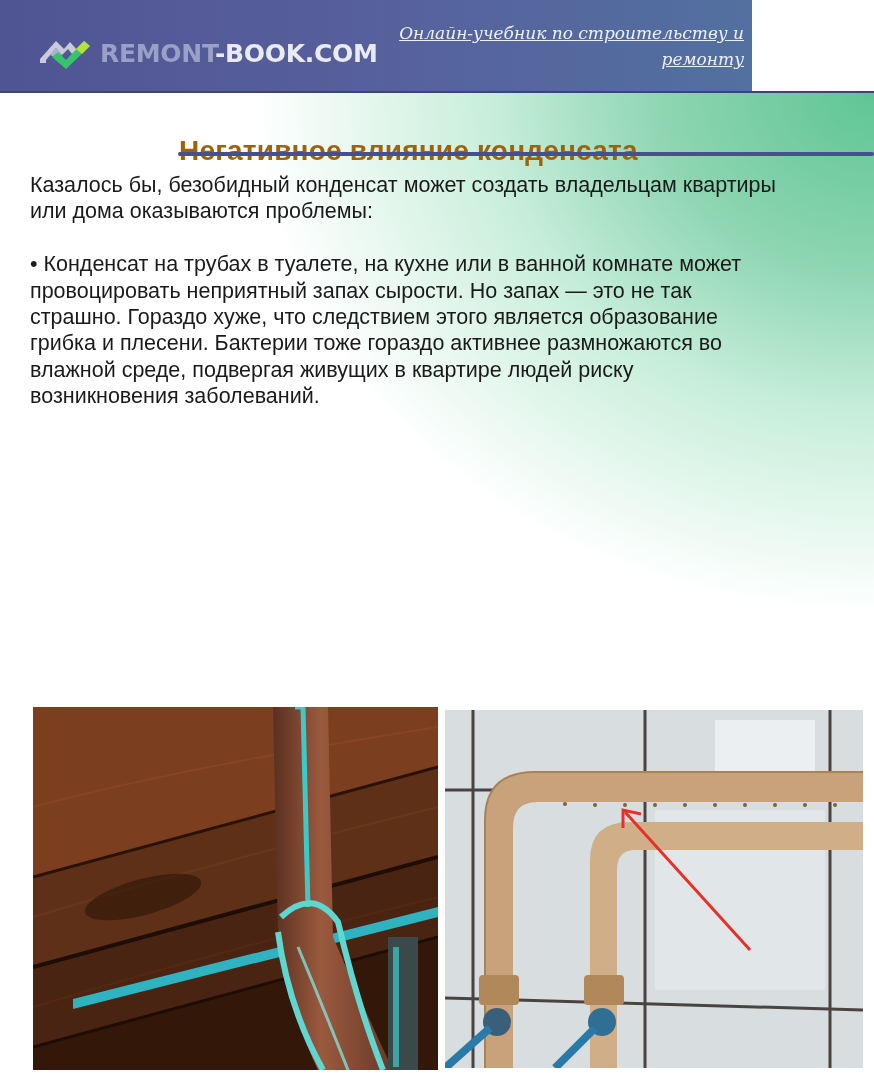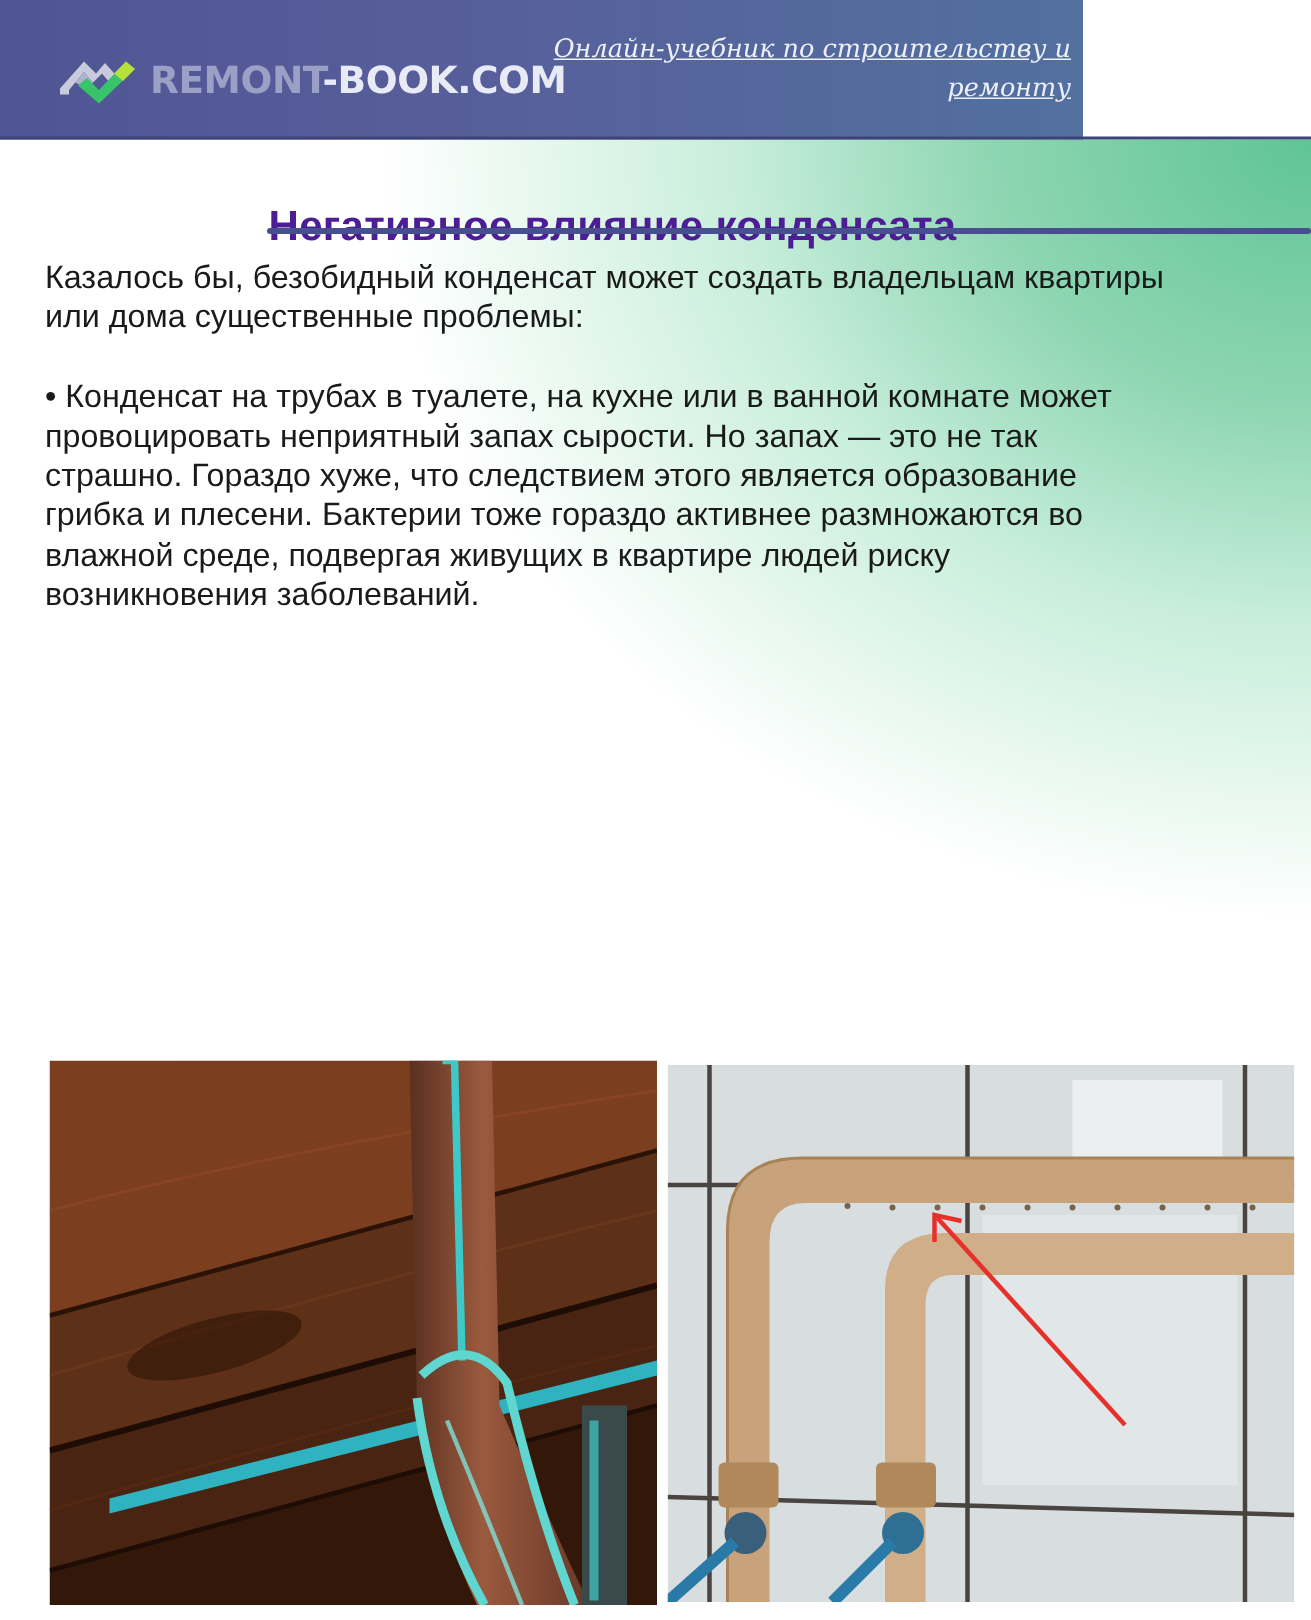--- a/index.html
+++ b/index.html
@@ -10,20 +10,21 @@
   }
   .page-bg {
     position: absolute; left: 0; top: 93px; width: 874px; height: 987px;
     background:
       radial-gradient(ellipse 620px 520px at 874px 0px, #5fc594 0%, #8fd6b3 35%, #c8eedb 62%, rgba(255,255,255,0) 100%),
       #ffffff;
   }
   .header {
     position: absolute; left: 0; top: 0; width: 722px; height: 93px;
     background: linear-gradient(90deg, #4f5593 0%, #575f9b 45%, #5270a0 100%);
+    padding-left: 30px;
   }
   .header-line {
     position: absolute; left: 0; top: 91px; width: 874px; height: 2px;
     background: #3e4478;
   }
   .logo {
     position: absolute; left: 38px; top: 33px; display: flex; align-items: center;
   }
   .logo-icon { width: 58px; height: 40px; display: block; }
   .logo-text {
@@ -33,21 +34,21 @@
   .logo-a { color: #9aa0c6; }
   .logo-b { color: #e8ebf5; }
   .tagline {
     position: absolute; right: 8px; top: 20px; width: 400px; text-align: right;
     font-family: "DejaVu Serif", serif; font-style: italic; font-size: 17px;
     line-height: 26px; color: #eef0f8; text-decoration: underline;
   }
   .title {
     position: absolute; left: 179px; top: 116px;
     font-family: "Liberation Sans", sans-serif; font-weight: bold; font-size: 28px;
-    color: #4c1d95; letter-spacing: 0.2px;
+    color: #a16207; letter-spacing: 0.2px;
   }
   .title-rule {
     position: absolute; left: 178px; top: 152px; width: 696px; height: 4px;
     background: #474f8f; border-radius: 2px;
   }
   .body-text {
     position: absolute; left: 30px; top: 172px; width: 840px;
     font-family: "Liberation Sans", sans-serif; font-size: 21.5px; line-height: 26.4px;
     color: #1a1a1a;
   }
@@ -76,21 +77,21 @@
   </div>
   <div class="tagline">Онлайн-учебник по строительству и ремонту</div>
   <div class="header-line"></div>
 </div>
 
 <h1 class="title">Негативное влияние конденсата</h1>
 <div class="title-rule"></div>
 
 <div class="body-text">
   <p class="para">Казалось бы, безобидный конденсат может создать владельцам квартиры
-или дома существенные проблемы:</p>
+или дома оказываются проблемы:</p>
   <p class="para">• Конденсат на трубах в туалете, на кухне или в ванной комнате может
 провоцировать неприятный запах сырости. Но запах — это не так
 страшно. Гораздо хуже, что следствием этого является образование
 грибка и плесени. Бактерии тоже гораздо активнее размножаются во
 влажной среде, подвергая живущих в квартире людей риску
 возникновения заболеваний.</p>
 </div>
 
 <div class="photo photo-1">
   <svg width="405" height="363" viewBox="0 0 405 363">

